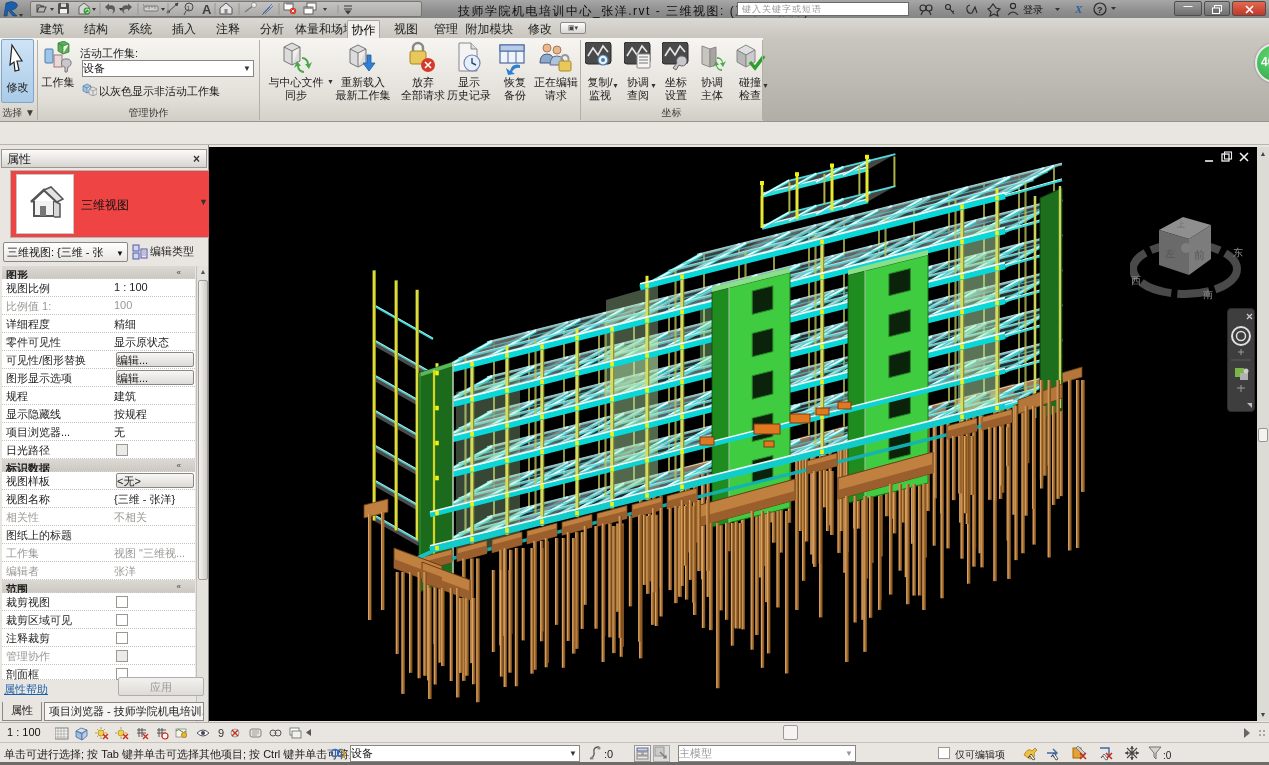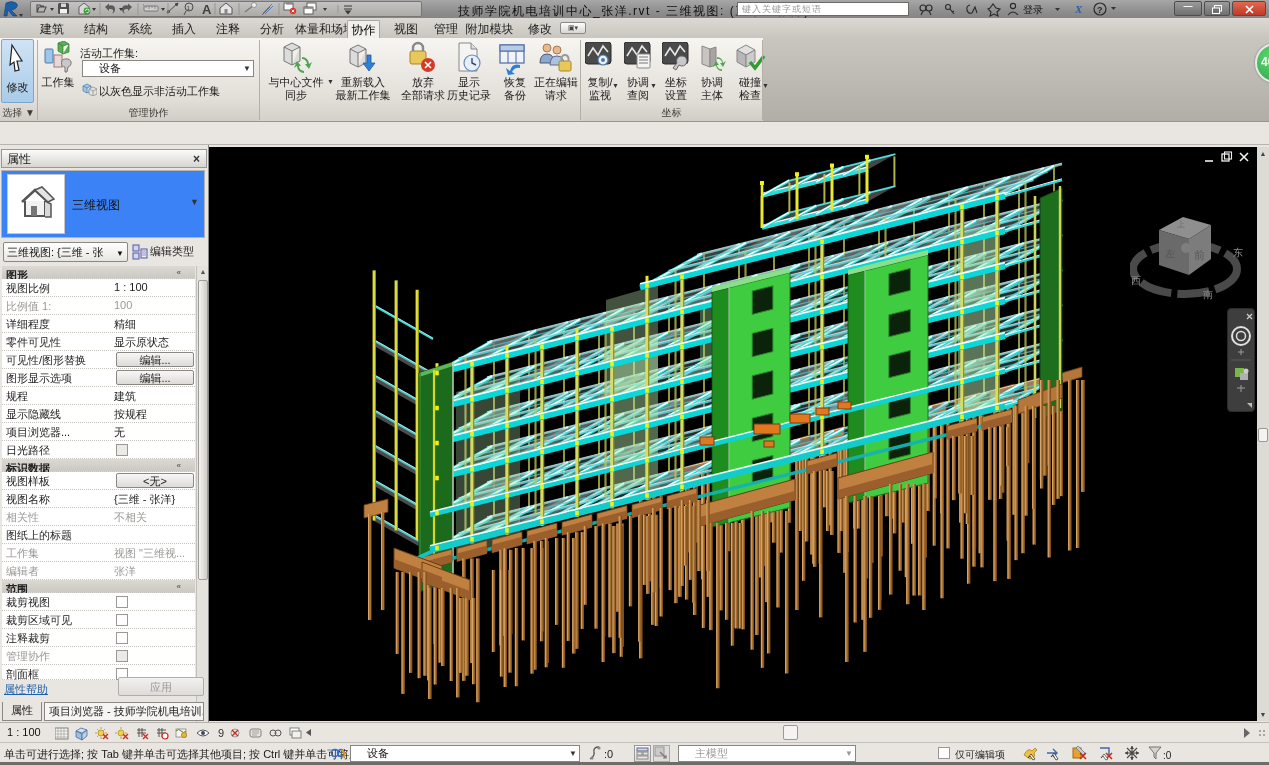--- a/index.html
+++ b/index.html
@@ -20,38 +20,38 @@
 .rtab.active{background:#f2f0ec;border:1px solid #a8a5a0;border-bottom:none;border-radius:2px 2px 0 0;color:#000}
 #tabbtn{left:560px;top:4px;width:26px;height:12px;background:linear-gradient(#fdfdfd,#d8d6d2);border:1px solid #8a8884;border-radius:2px;font-size:7px;text-align:center;line-height:10px;color:#444}
 
 #ribbon{left:0;top:38px;width:1269px;height:83px;background:linear-gradient(#f7f5f1,#e3e0da 70%,#d4d1c9)}
 #ribbon .empty{position:absolute;left:763px;top:0;width:506px;height:83px;background:linear-gradient(#c9c6c0,#b1aea7)}
 .pansep{position:absolute;top:2px;width:1px;height:80px;background:#b3b0a8}
 .panlab{position:absolute;top:66px;height:24px;font-size:10px;color:#3f3d3a;text-align:center;line-height:17px;background:linear-gradient(#dedbd5,#cbc8c1)}
 .rbtn-label{position:absolute;font-size:11px;color:#222;text-align:center;line-height:13px}
 #modifyBtn{left:1px;top:1px;width:33px;height:64px;background:linear-gradient(#cfe3f5,#a9cbe8);border:1px solid #7da7cc;border-radius:2px}
 .ribtext{position:absolute;font-size:11px;color:#222;text-align:left}
-.combo{position:absolute;background:#fff;border:1px solid #898783;font-size:11px;color:#111;line-height:15px;padding-left:16px}
+.combo{position:absolute;background:#fff;border:1px solid #898783;font-size:11px;color:#111;line-height:15px;padding-left:0}
 .combo .ca{position:absolute;right:2px;top:0;font-size:8px;color:#333;line-height:15px}
 
 #optbar{left:0;top:121px;width:1269px;height:24px;background:#e9e6e1;border-top:1px solid #989590;border-bottom:1px solid #b8b5b0}
 
 #palette{left:0;top:145px;width:209px;height:577px;background:#e9e6e1;border-right:1px solid #8a8884}
 #pal-title{position:absolute;left:1px;top:4px;width:206px;height:19px;background:linear-gradient(#fbfbfa,#d8d5d0);border:1px solid #9a9894;font-size:12px;color:#1a1a1a;line-height:18px;padding-left:5px}
-#pal-sel{position:absolute;left:1px;top:25px;width:204px;height:68px;background:#3b82f6;border:1px solid #b5b3af}
+#pal-sel{position:absolute;left:10px;top:25px;width:204px;height:68px;background:#ef4444;border:1px solid #b5b3af}
 #pal-thumb{position:absolute;left:5px;top:3px;width:58px;height:60px;background:#fff;border:1px solid #c8c6c2}
 #typesel{position:absolute;left:3px;top:97px;width:125px;height:20px;background:linear-gradient(#fff,#e8e6e2);border:1px solid #8a8884;border-radius:2px;font-size:11px;line-height:18px;padding-left:3px;color:#111}
 #edittype{position:absolute;left:132px;top:97px;width:74px;height:20px;font-size:11px;line-height:19px;color:#222}
 .prow{position:absolute;left:2px;width:193px;height:18px;font-size:11px;color:#1c1c1c;border-bottom:1px dotted #c6c3be;background:#fff}
 .prow .nm{position:absolute;left:4px;top:2px;width:104px;white-space:nowrap;overflow:hidden}
 .prow .vl{position:absolute;left:112px;top:2px;width:80px;white-space:nowrap;overflow:hidden}
 .prow .vl.gray,.prow .nm.gray{color:#9a9996}
 .prow.hdr{background:linear-gradient(#dcd9d4,#ccc9c3);font-weight:bold;color:#222}
 .prow .chev{position:absolute;right:14px;top:2px;font-size:8px;color:#444;font-weight:normal}
-.pbtn{position:absolute;left:114px;top:1px;width:78px;height:15px;background:linear-gradient(#f8f7f6,#dddbd7);border:1px solid #8a8884;border-radius:2px;font-size:11px;text-align:center;line-height:14px;color:#222}
+.pbtn{position:absolute;left:114px;top:1px;width:78px;height:15px;background:linear-gradient(#f8f7f6,#dddbd7);border:1px solid #8a8884;border-radius:2px;font-size:11px;line-height:14px;color:#222}
 .cbx{position:absolute;left:114px;top:3px;width:12px;height:12px;background:#fff;border:1px solid #9a9894}
 .cbx.dis{background:#eceae6}
 #palscroll{position:absolute;left:196px;top:121px;width:12px;height:538px;background:#e4e2dd;border-left:1px solid #c2c0bb}
 #palscroll .thumb{position:absolute;left:1px;top:14px;width:10px;height:300px;background:linear-gradient(90deg,#f5f4f2,#cfccc7);border:1px solid #a09e99;border-radius:2px}
 .sarrow{position:absolute;left:1px;width:10px;font-size:7px;color:#555;text-align:center}
 #palhelp{position:absolute;left:4px;top:537px;font-size:11px;color:#1f5faa;text-decoration:underline}
 #applybtn{position:absolute;left:118px;top:532px;width:86px;height:19px;background:linear-gradient(#f2f1ef,#dedcd8);border:1px solid #b0aeaa;border-radius:2px;font-size:11px;text-align:center;line-height:18px;color:#9a9996}
 #paltab1{position:absolute;left:2px;top:557px;width:40px;height:19px;background:#e9e6e1;border:1px solid #8a8884;border-top:none;font-size:11px;text-align:center;line-height:17px;color:#111}
 #paltab2{position:absolute;left:44px;top:557px;width:160px;height:19px;background:#f6f5f3;border:1px solid #8a8884;border-top:1px solid #8a8884;font-size:11px;text-align:left;line-height:17px;color:#222;padding-left:4px;white-space:nowrap;overflow:hidden}
 

